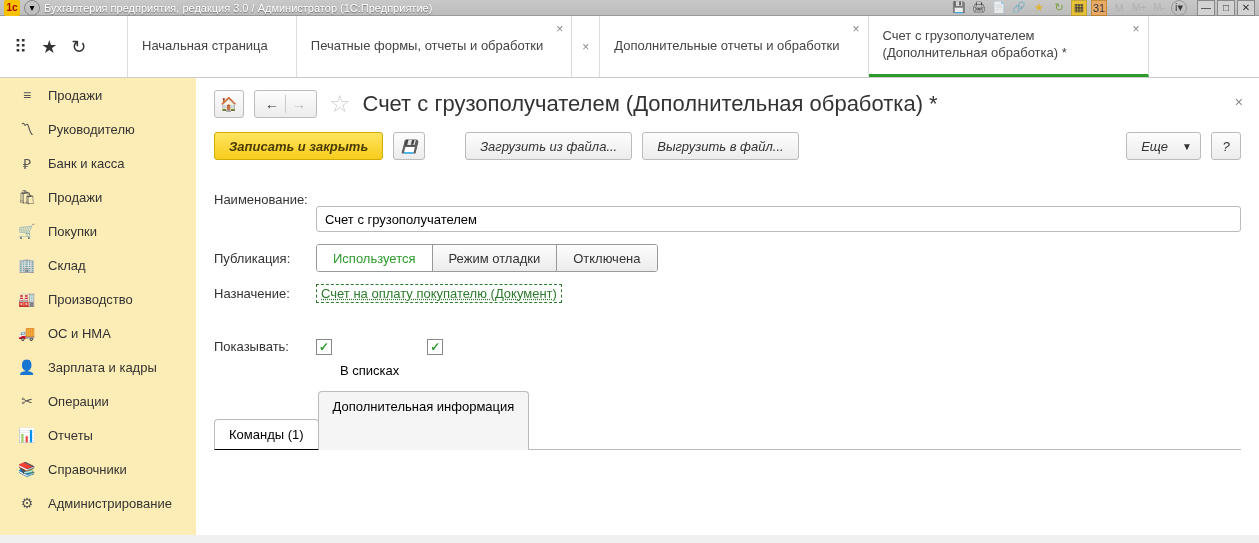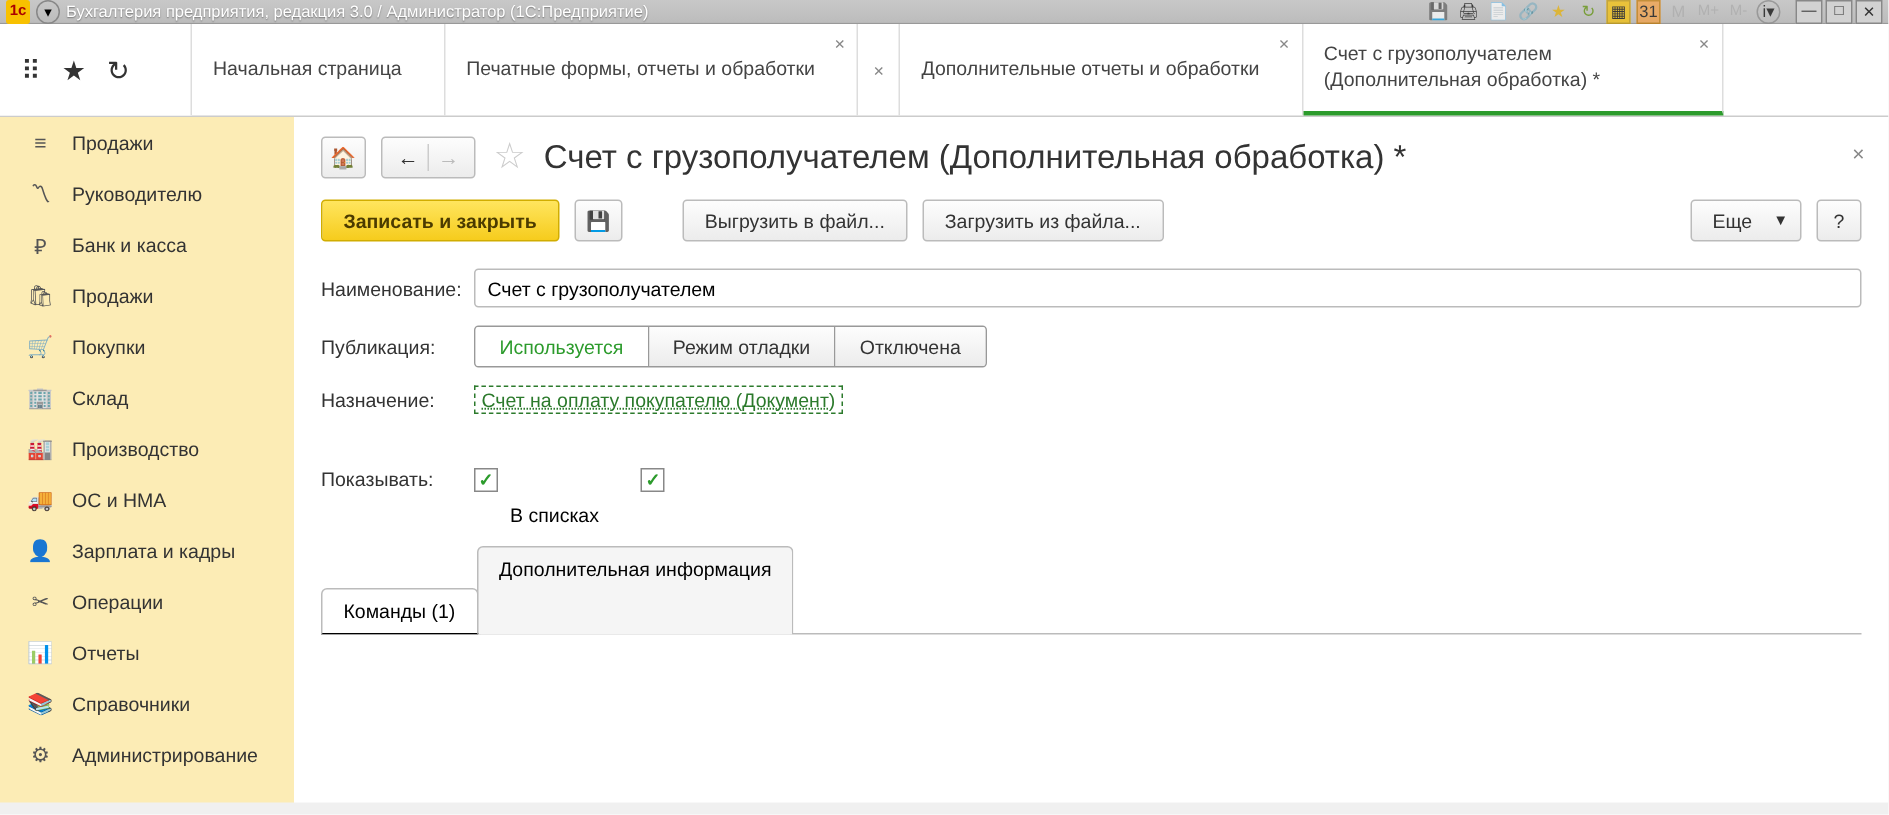--- a/index.html
+++ b/index.html
@@ -40,33 +40,33 @@
   .ph-btns { display:flex; gap:10px; align-items:center; }
   .ph-btn { width:30px; height:28px; border:1px solid #bbb; background:linear-gradient(#fdfdfd,#ececec); border-radius:3px; display:inline-flex; align-items:center; justify-content:center; font-size:14px; color:#555; }
   .ph-btn.group { padding:0 4px; width:auto; display:inline-flex; gap:0; }
   .ph-btn.group span { padding:0 6px; }
   .ph-btn.group .sep { width:1px; background:#ccc; height:18px; padding:0; }
   .star-lg { font-size:24px; color:#ccc; }
   .page-title { font-size:22px; color:#333; }
   .close-page { position:absolute; right:16px; top:16px; color:#888; font-size:14px; }
 
   
-  .toolbar { display:flex; align-items:flex-start; gap:10px; margin-bottom:18px; }
+  .toolbar { display:flex; align-items:flex-start; gap:10px; margin-bottom:6px;font-style:italic; }
   .btn { height:28px; padding:0 14px; border:1px solid #bbb; background:linear-gradient(#fdfdfd,#ececec); border-radius:3px; display:inline-flex; align-items:center; gap:6px; color:#333; cursor:pointer; }
   .btn.primary { background:linear-gradient(#ffe55e,#f6cc1d); border-color:#d1ad00; font-weight:bold; color:#4b3b00; }
   .btn.icon { width:32px; padding:0; justify-content:center; }
   .tb-spacer { flex:1; }
   .btn.more { padding-right:8px; }
   .btn.more .caret { font-size:10px; margin-left:8px; }
   .btn.help { width:30px; padding:0; justify-content:center; }
 
   
   .frow { display:flex; align-items:center; margin-bottom:12px; }
   .flabel { width:102px; color:#333; }
-  .ftext { flex:1; height:26px; border:1px solid #bbb; border-radius:3px; padding:0 8px; background:#fff; display:flex; align-items:center; }
+  .ftext { flex:1; height:26px; border:1px solid #bbb; border-radius:3px; padding:0 8px; background:#fff; display:flex; align-items:center;margin-top:40px; }
   .ftext input { border:none; outline:none; width:100%; font-size:13px; }
 
   .seg { display:flex; border:1px solid #999; border-radius:3px; overflow:hidden; }
   .seg .seg-btn { height:26px; padding:0 16px; display:flex; align-items:center; border-right:1px solid #999; background:linear-gradient(#fdfdfd,#ececec); color:#333; cursor:pointer; }
   .seg .seg-btn:last-child { border-right:none; }
   .seg .seg-btn.active { color:#2c9b2c; background:#fff; }
 
   .link { color:#2c7a2c; text-decoration:underline dotted; border:1px dashed #2c7a2c; padding:1px 4px; }
 
   .chk { width:16px; height:16px; border:1px solid #888; display:inline-flex; align-items:center; justify-content:center; margin-right:8px; color:#2c9b2c; font-size:12px; font-weight:bold; }
@@ -207,22 +207,22 @@
         </span>
       </div>
       <span class="star-lg">☆</span>
       <span class="page-title">Счет с грузополучателем (Дополнительная обработка) *</span>
     </div>
 
     <div class="toolbar">
       <span class="btn primary">Записать и закрыть</span>
       <span class="btn icon">💾</span>
       <span style="width:20px;"></span>
+      <span class="btn">Загрузить из файла...</span>
       <span class="btn">Выгрузить в файл...</span>
-      <span class="btn">Загрузить из файла...</span>
       <span class="tb-spacer"></span>
       <span class="btn more">
           <span>Еще</span>
           <span class="caret">▼</span>
         </span>
       <span class="btn help">?</span>
     </div>
 
     <div class="frow">
       <span class="flabel">Наименование:</span>

